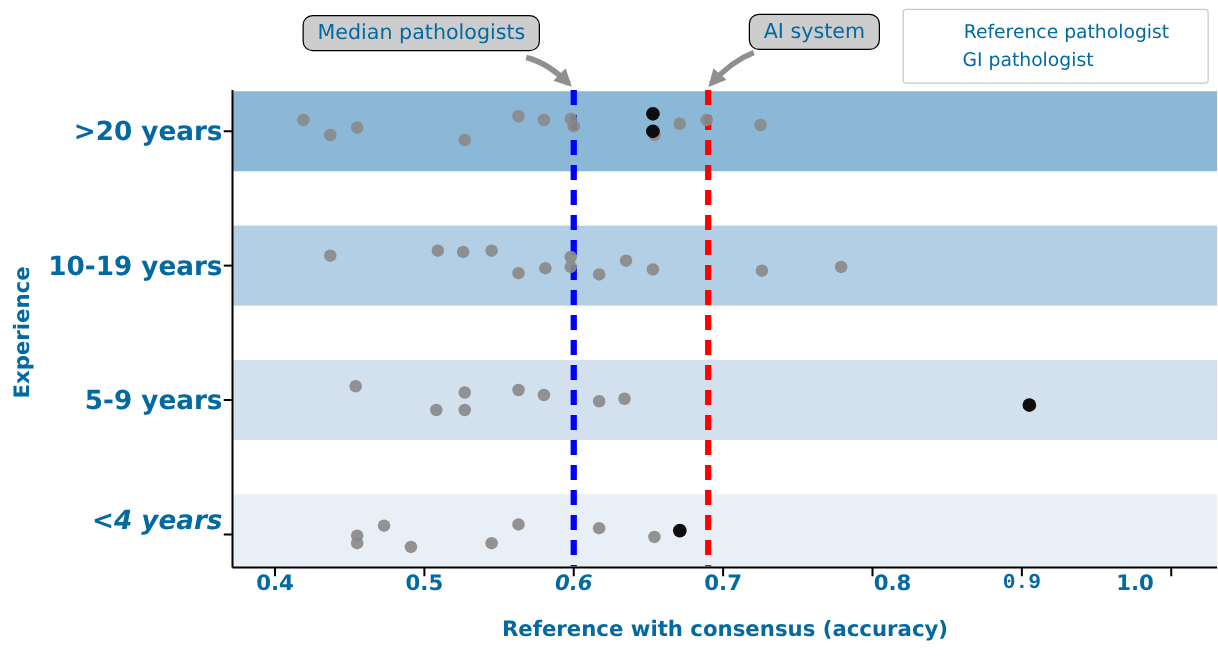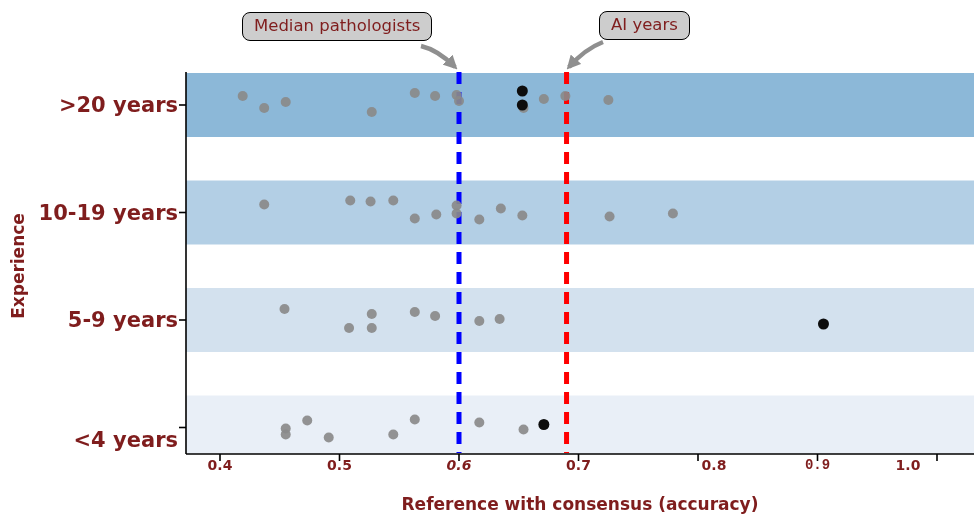--- a/index.html
+++ b/index.html
@@ -1,18 +1,18 @@
 <!DOCTYPE html>
 <html><head>
 <meta charset="utf-8">
 <style>
   html,body{margin:0;padding:0;background:#ffffff;}
   .stage{
     position:relative;width:974px;height:529px;background:#ffffff;
-    font-family:"DejaVu Sans", sans-serif;overflow:hidden;color:#7f1d1d;
+    font-family:"DejaVu Sans", sans-serif;overflow:hidden;color:#0369a1;
   }
   .stage svg{position:absolute;left:0;top:0;}
   .annot{
     position:absolute;background:#cdcdcd;border:1.8px solid #000;border-radius:8px;
     padding:4px 11px;font-size:16.5px;line-height:1.15;white-space:nowrap;z-index:5;
   }
   .annot-median{left:242px;top:12px;}
   .annot-ai{left:599px;top:11px;}
   .legend{
     position:absolute;left:722px;top:7px;width:245px;height:60px;box-sizing:border-box;
@@ -30,21 +30,21 @@
   .ylabel{
     position:absolute;left:18px;top:266px;transform:translate(-50%,-50%) rotate(-90deg);
     font-size:17px;font-weight:bold;white-space:nowrap;
   }
   .cat-label{
     position:absolute;left:20px;width:158px;text-align:right;
     font-size:21px;font-weight:bold;white-space:nowrap;
   }
   .xtick-label{
     position:absolute;top:457px;width:64px;text-align:center;
-    font-size:14px;font-weight:bold;
+    font-size:17px;font-weight:bold;
   }
 </style>
 </head>
 <body>
 
 <div class="stage">
 
   <svg width="974" height="529" viewBox="0 0 974 529">
     <defs>
       <marker id="arrowhead" viewBox="0 0 10 10" refX="7.5" refY="5" markerWidth="3.1" markerHeight="3.1" orient="auto">
@@ -125,31 +125,41 @@
         <line x1="179" y1="212.5" x2="186" y2="212.5" stroke="#000" stroke-width="1.6"></line>
         <line x1="179" y1="320" x2="186" y2="320" stroke="#000" stroke-width="1.6"></line>
         <line x1="179" y1="427.5" x2="186" y2="427.5" stroke="#000" stroke-width="1.6"></line>
       </g>
 
     <path d="M 421,46 Q 438,50 455,67" fill="none" stroke="#8f8f8f" stroke-width="4.5" marker-end="url(#arrowhead)"></path>
     <path d="M 603,42 Q 585,49 569,67" fill="none" stroke="#8f8f8f" stroke-width="4.5" marker-end="url(#arrowhead)"></path>
   </svg>
 
   <div class="annot annot-median">Median pathologists</div>
-  <div class="annot annot-ai">AI years</div>
+  <div class="annot annot-ai">AI system</div>
 
+  <div class="legend">
+    <div class="legend-row">
+      <span class="legend-dot black"></span>
+      <span>Reference pathologist</span>
+    </div>
+    <div class="legend-row">
+      <span class="legend-dot gray"></span>
+      <span>GI pathologist</span>
+    </div>
+  </div>
 
   <div class="xlabel">Reference with consensus (accuracy)</div>
   <div class="ylabel">Experience</div>
 
   <div id="cat-labels">
       <div class="cat-label" style="top: 93px;">&gt;20 years</div>
       <div class="cat-label" style="top: 200.5px;">10-19 years</div>
       <div class="cat-label" style="top: 308px;">5-9 years</div>
-      <div class="cat-label" style="top: 428px;">&lt;4 years</div>
+      <div class="cat-label" style="top: 404px; font-style: italic;">&lt;4 years</div>
     </div>
   <div id="xtick-labels">
       <div class="xtick-label" style="left: 188px;">0.4</div>
       <div class="xtick-label" style="left: 307.5px;">0.5</div>
       <div class="xtick-label" style="left: 427px; font-style: italic;">0.6</div>
       <div class="xtick-label" style="left: 546.5px;">0.7</div>
       <div class="xtick-label" style="left: 682px;">0.8</div>
       <div class="xtick-label" style="left: 785.5px; font-family: Liberation Mono, monospace;">0.9</div>
       <div class="xtick-label" style="left: 876px;">1.0</div>
     </div>

